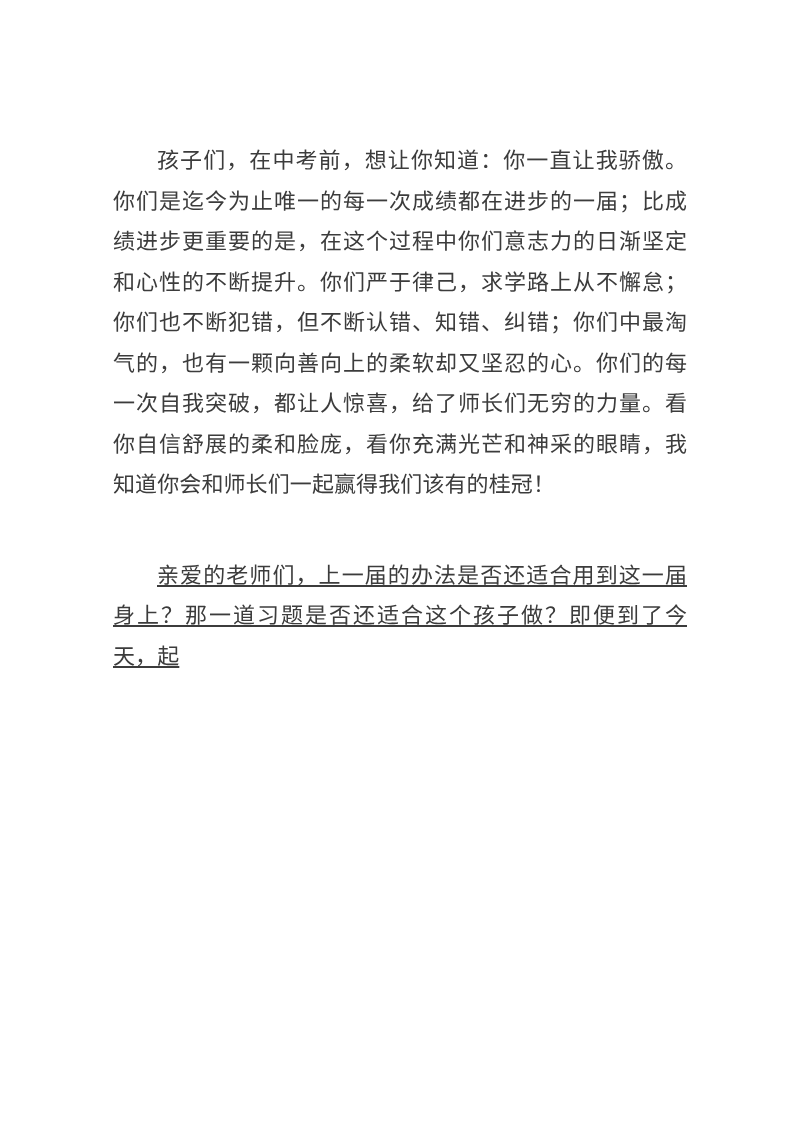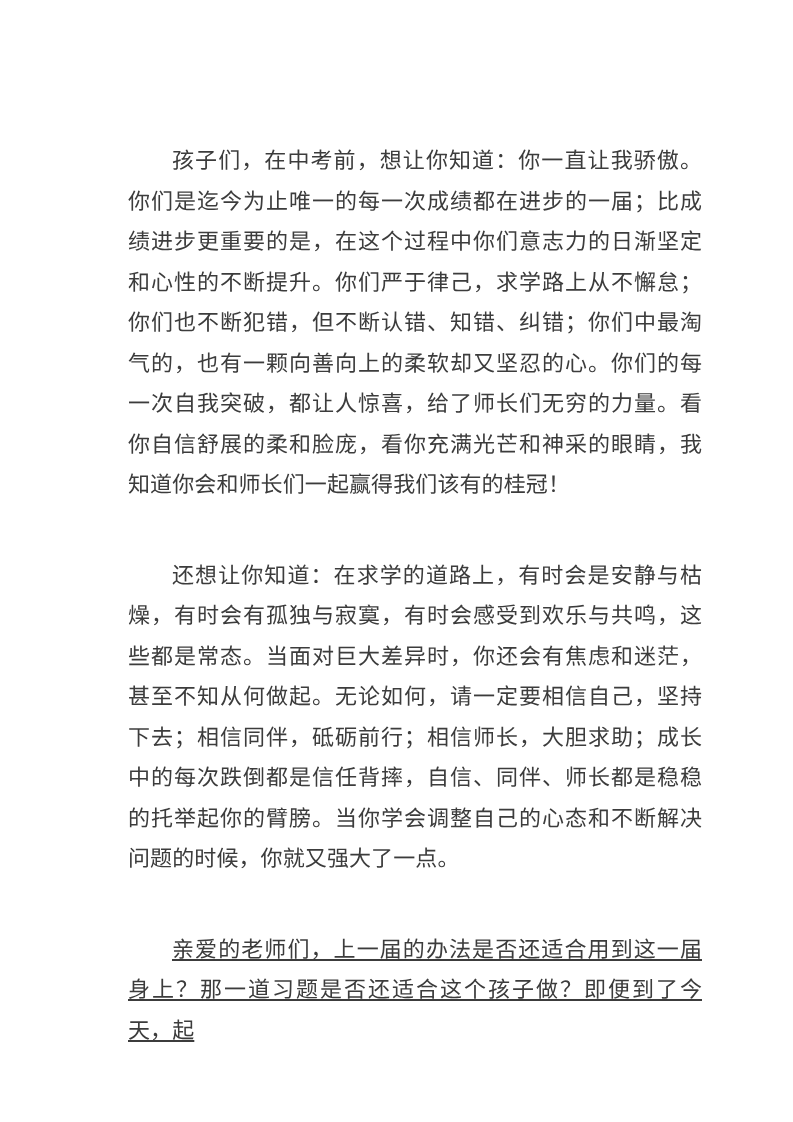--- a/index.html
+++ b/index.html
@@ -11,21 +11,21 @@
     position: relative;
     width: 793px;
     height: 1122px;
     background: #ffffff;
     overflow: hidden;
     font-family: "Liberation Serif", "DejaVu Serif", serif;
   }
   .text-block {
     position: absolute;
     top: 141px;
-    left: 128px;
+    left: 113px;
     width: 574px;
   }
   .text-block p {
     margin: 0 0 50px 0;
     font-size: 22px;
     line-height: 40.5px;
     color: #3c3c3c;
     text-align: justify;
     text-align-last: left;
     text-justify: inter-character;
@@ -37,16 +37,15 @@
     margin-bottom: 0;
     text-decoration: underline;
   }
 </style>
 </head>
 <body>
 
 <div class="page">
   <div class="text-block">
     <p>孩子们，在中考前，想让你知道：你一直让我骄傲。你们是迄今为止唯一的每一次成绩都在进步的一届；比成绩进步更重要的是，在这个过程中你们意志力的日渐坚定和心性的不断提升。你们严于律己，求学路上从不懈怠；你们也不断犯错，但不断认错、知错、纠错；你们中最淘气的，也有一颗向善向上的柔软却又坚忍的心。你们的每一次自我突破，都让人惊喜，给了师长们无穷的力量。看你自信舒展的柔和脸庞，看你充满光芒和神采的眼睛，我知道你会和师长们一起赢得我们该有的桂冠！</p>
-    <p>还想让你知道：在求学的道路上，有时会是安静与枯燥，有时会有孤独与寂寞，有时会感受到欢乐与共鸣，这些都是常态。当面对巨大差异时，你还会有焦虑和迷茫，甚至不知从何做起。无论如何，请一定要相信自己，坚持下去；相信同伴，砥砺前行；相信师长，大胆求助；成长中的每次跌倒都是信任背摔，自信、同伴、师长都是稳稳的托举起你的臂膀。当你学会调整自己的心态和不断解决问题的时候，你就又强大了一点。</p>
     <p>亲爱的老师们，上一届的办法是否还适合用到这一届身上？那一道习题是否还适合这个孩子做？即便到了今天，起</p>
   </div>
 </div>
 
 </body></html>

